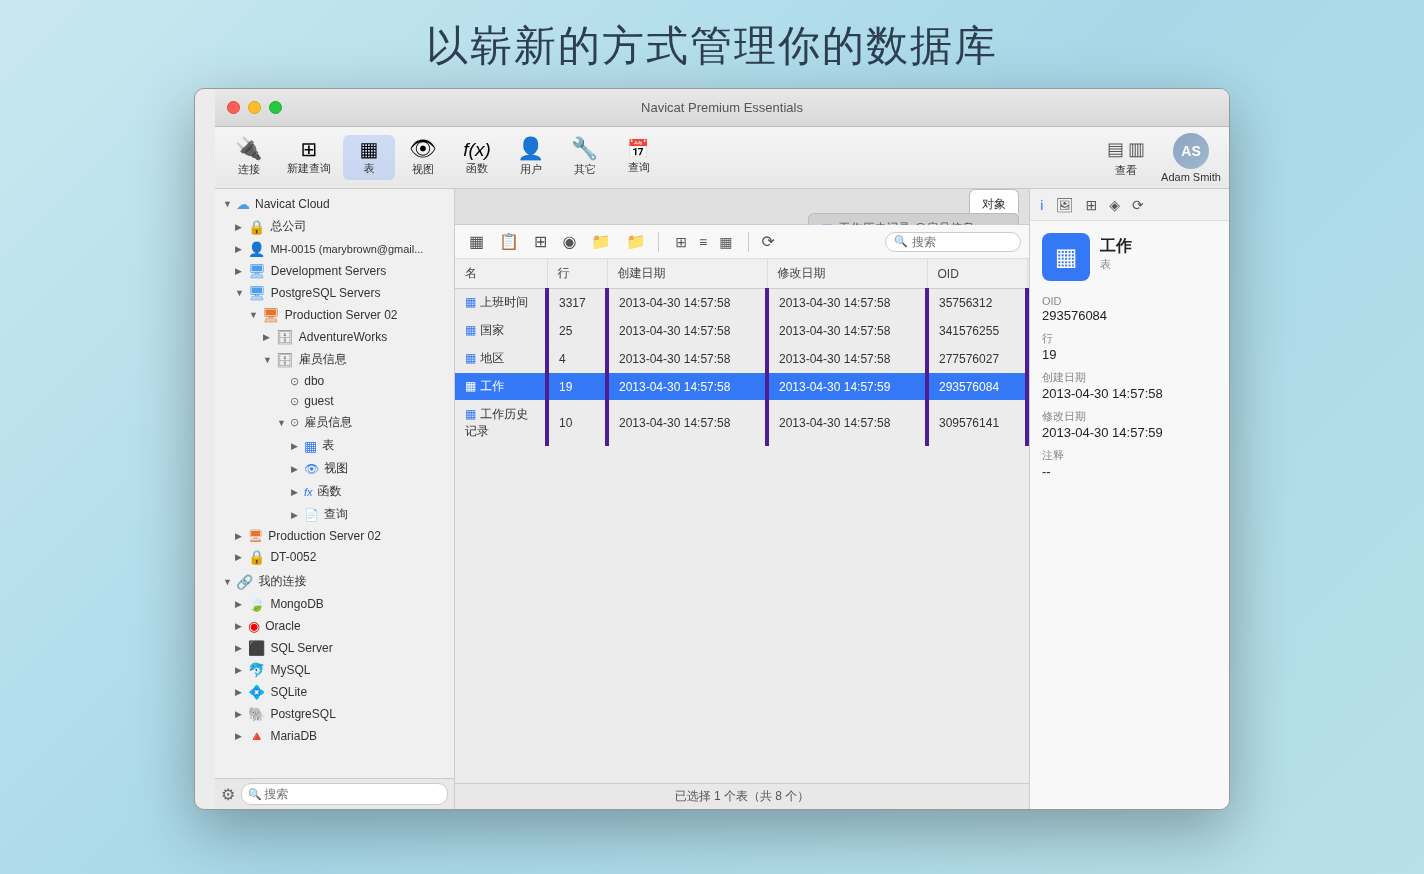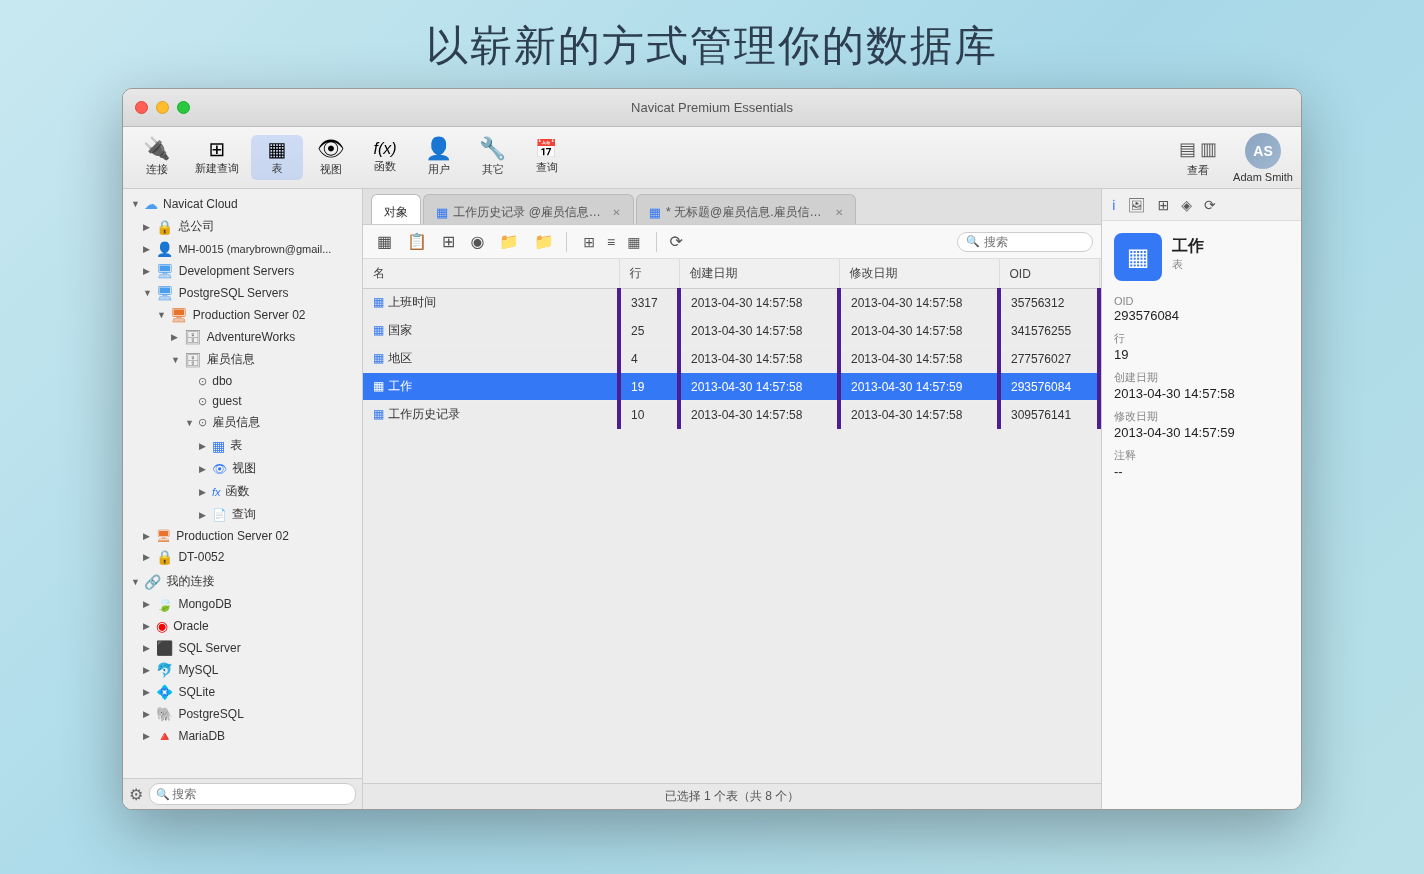--- a/index.html
+++ b/index.html
@@ -13,27 +13,28 @@
     }
     .page-title {
       text-align: center;
       font-size: 42px;
       font-weight: 500;
       color: #2c3e50;
       padding: 18px 0 14px;
       letter-spacing: 2px;
     }
     .app-window {
-      width: 1180px;
+      width: 1036px;
       margin: 0 auto;
       background: #ececec;
       border-radius: 10px;
       box-shadow: 0 20px 60px rgba(0,0,0,0.3);
       overflow: hidden;
       border: 1px solid #999;
+      padding-left: 20px;
     }
     
     .title-bar {
       background: linear-gradient(180deg, #e8e8e8 0%, #d8d8d8 100%);
       height: 38px;
       display: flex;
       align-items: center;
       padding: 0 12px;
       border-bottom: 1px solid #bbb;
       position: relative;
@@ -122,20 +123,21 @@
       flex-direction: column;
     }
     
     .tabs-bar {
       background: #e0e0e0;
       display: flex;
       align-items: flex-end;
       padding: 0 8px;
       border-bottom: 1px solid #ccc;
       height: 36px;
+      flex-direction: column;
     }
     .tab {
       display: flex; align-items: center;
       padding: 6px 12px 0;
       font-size: 12px;
       color: #555;
       cursor: pointer;
       border-radius: 6px 6px 0 0;
       background: #d0d0d0;
       border: 1px solid #bbb;
@@ -260,21 +262,21 @@
     </div>
     <div class="toolbar-btn active">
       <span class="toolbar-icon" style="font-size:20px">▦</span>
       <span class="toolbar-label">表</span>
     </div>
     <div class="toolbar-btn">
       <span class="toolbar-icon">👁</span>
       <span class="toolbar-label">视图</span>
     </div>
     <div class="toolbar-btn">
-      <span class="toolbar-icon" style="font-size:16px; font-style:italic">f(x)</span>
+      <span class="toolbar-icon" style="font-size:19px; font-style:italic">f(x)</span>
       <span class="toolbar-label">函数</span>
     </div>
     <div class="toolbar-btn">
       <span class="toolbar-icon">👤</span>
       <span class="toolbar-label">用户</span>
     </div>
     <div class="toolbar-btn">
       <span class="toolbar-icon">🔧</span>
       <span class="toolbar-label">其它</span>
     </div>

